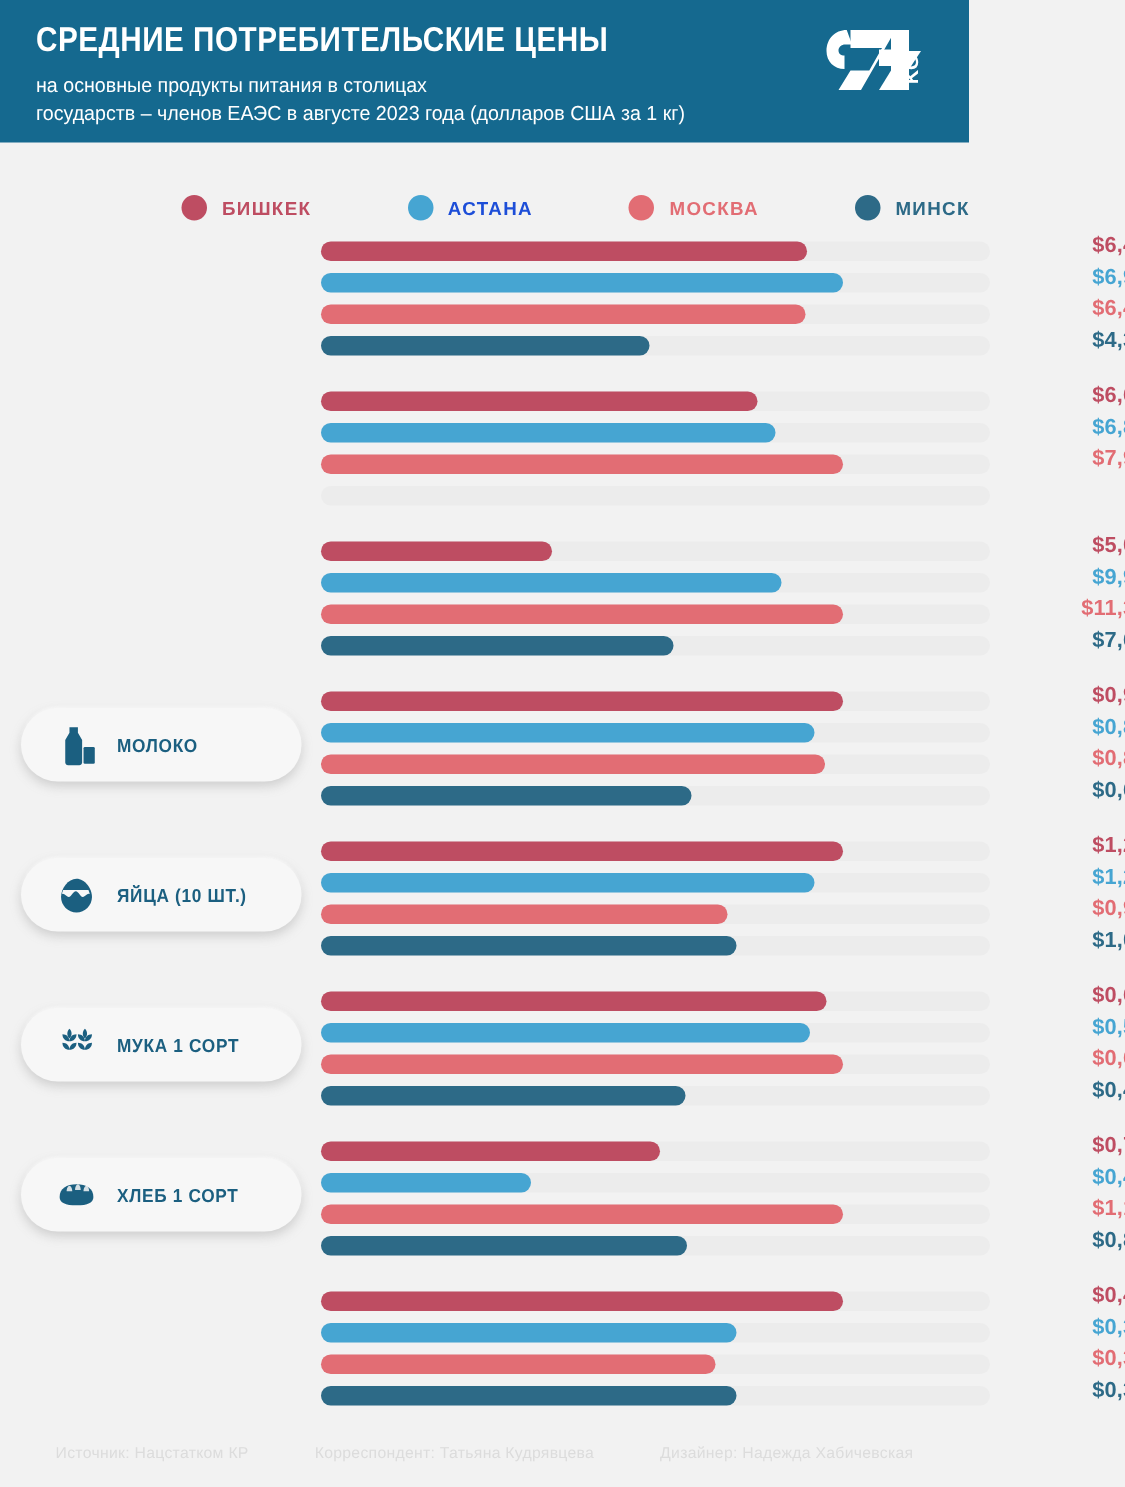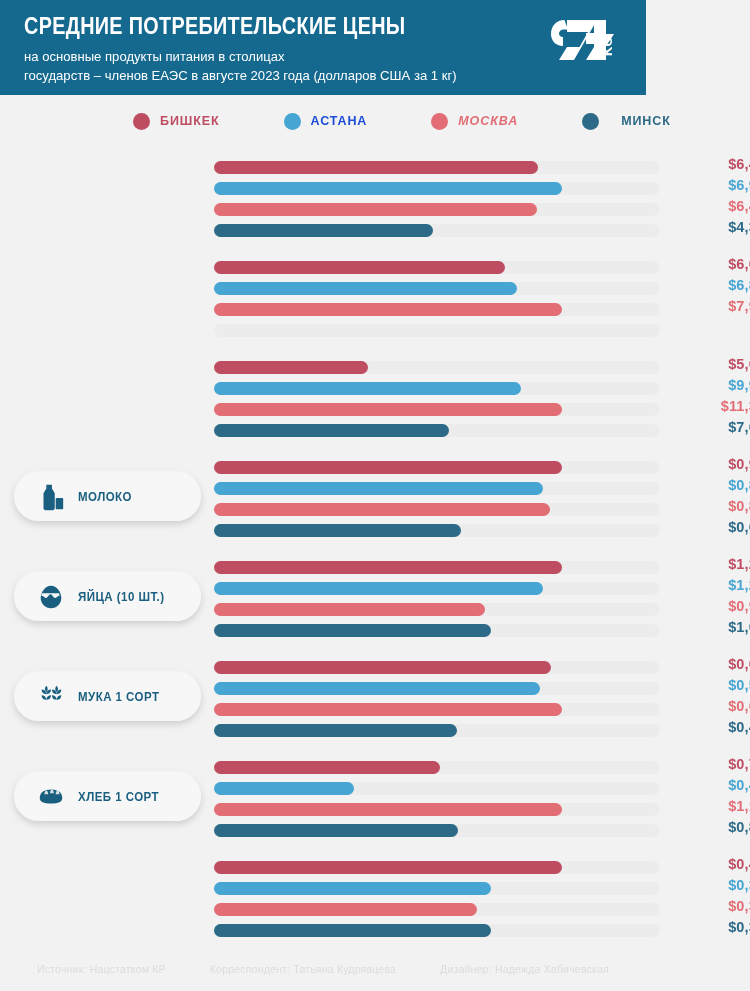--- a/index.html
+++ b/index.html
@@ -22,25 +22,25 @@
     white-space:nowrap;margin:0 0 9px 0;line-height:1.05;
   }
   .subtitle{
     color:#ffffff;font-size:13.5px;line-height:1.42;
     transform:scaleX(.97);transform-origin:left center;white-space:nowrap;
   }
   .logo{position:absolute;right:18px;top:14px;width:78px;height:58px;}
 
   
   .legend{
-    height:52px;display:flex;align-items:center;
-    padding-left:121px;box-sizing:border-box;gap:0;margin-left:12px;
+    height:52px;display:flex;align-items:flex-end;
+    padding-left:121px;box-sizing:border-box;gap:0;
   }
   .lg{display:flex;align-items:center;margin-right:64px;}
-  .lg:last-child{margin-right:0;gap:12px;}
+  .lg:last-child{margin-right:0;}
   .dot{width:17px;height:17px;border-radius:50%;margin-right:10px;flex:none;}
   .lgtxt{font-size:12.5px;font-weight:bold;letter-spacing:.9px;text-transform:uppercase;}
 
   
   .groups{position:relative;padding-top:4px;}
   .grp{position:relative;height:100px;}
   .pill{
     position:absolute;left:14px;top:21px;width:187px;height:49px;
     background:#f7f7f7;border-radius:25px;
     box-shadow:0 3px 7px rgba(150,150,150,.40), 0 -1px 2px rgba(255,255,255,.9);
@@ -99,21 +99,21 @@
       <div class="lg">
         <span class="dot" style="background: rgb(190, 77, 98);"></span>
         <span class="lgtxt" style="color: rgb(190, 77, 98);">БИШКЕК</span>
       </div>
       <div class="lg">
         <span class="dot" style="background: rgb(70, 165, 210);"></span>
         <span class="lgtxt" style="color: #1d4ed8;">АСТАНА</span>
       </div>
       <div class="lg">
         <span class="dot" style="background: rgb(226, 109, 116);"></span>
-        <span class="lgtxt" style="color: rgb(226, 109, 116); font-style: italic;">МОСКВА</span>
+        <span class="lgtxt" style="color: rgb(226, 109, 116);">МОСКВА</span>
       </div>
       <div class="lg">
         <span class="dot" style="background: rgb(45, 106, 135);"></span>
         <span class="lgtxt" style="color: rgb(45, 106, 135);">МИНСК</span>
       </div>
     </div>
 
   <div class="groups" id="groups">
       <div class="grp">
         <div class="rows">

